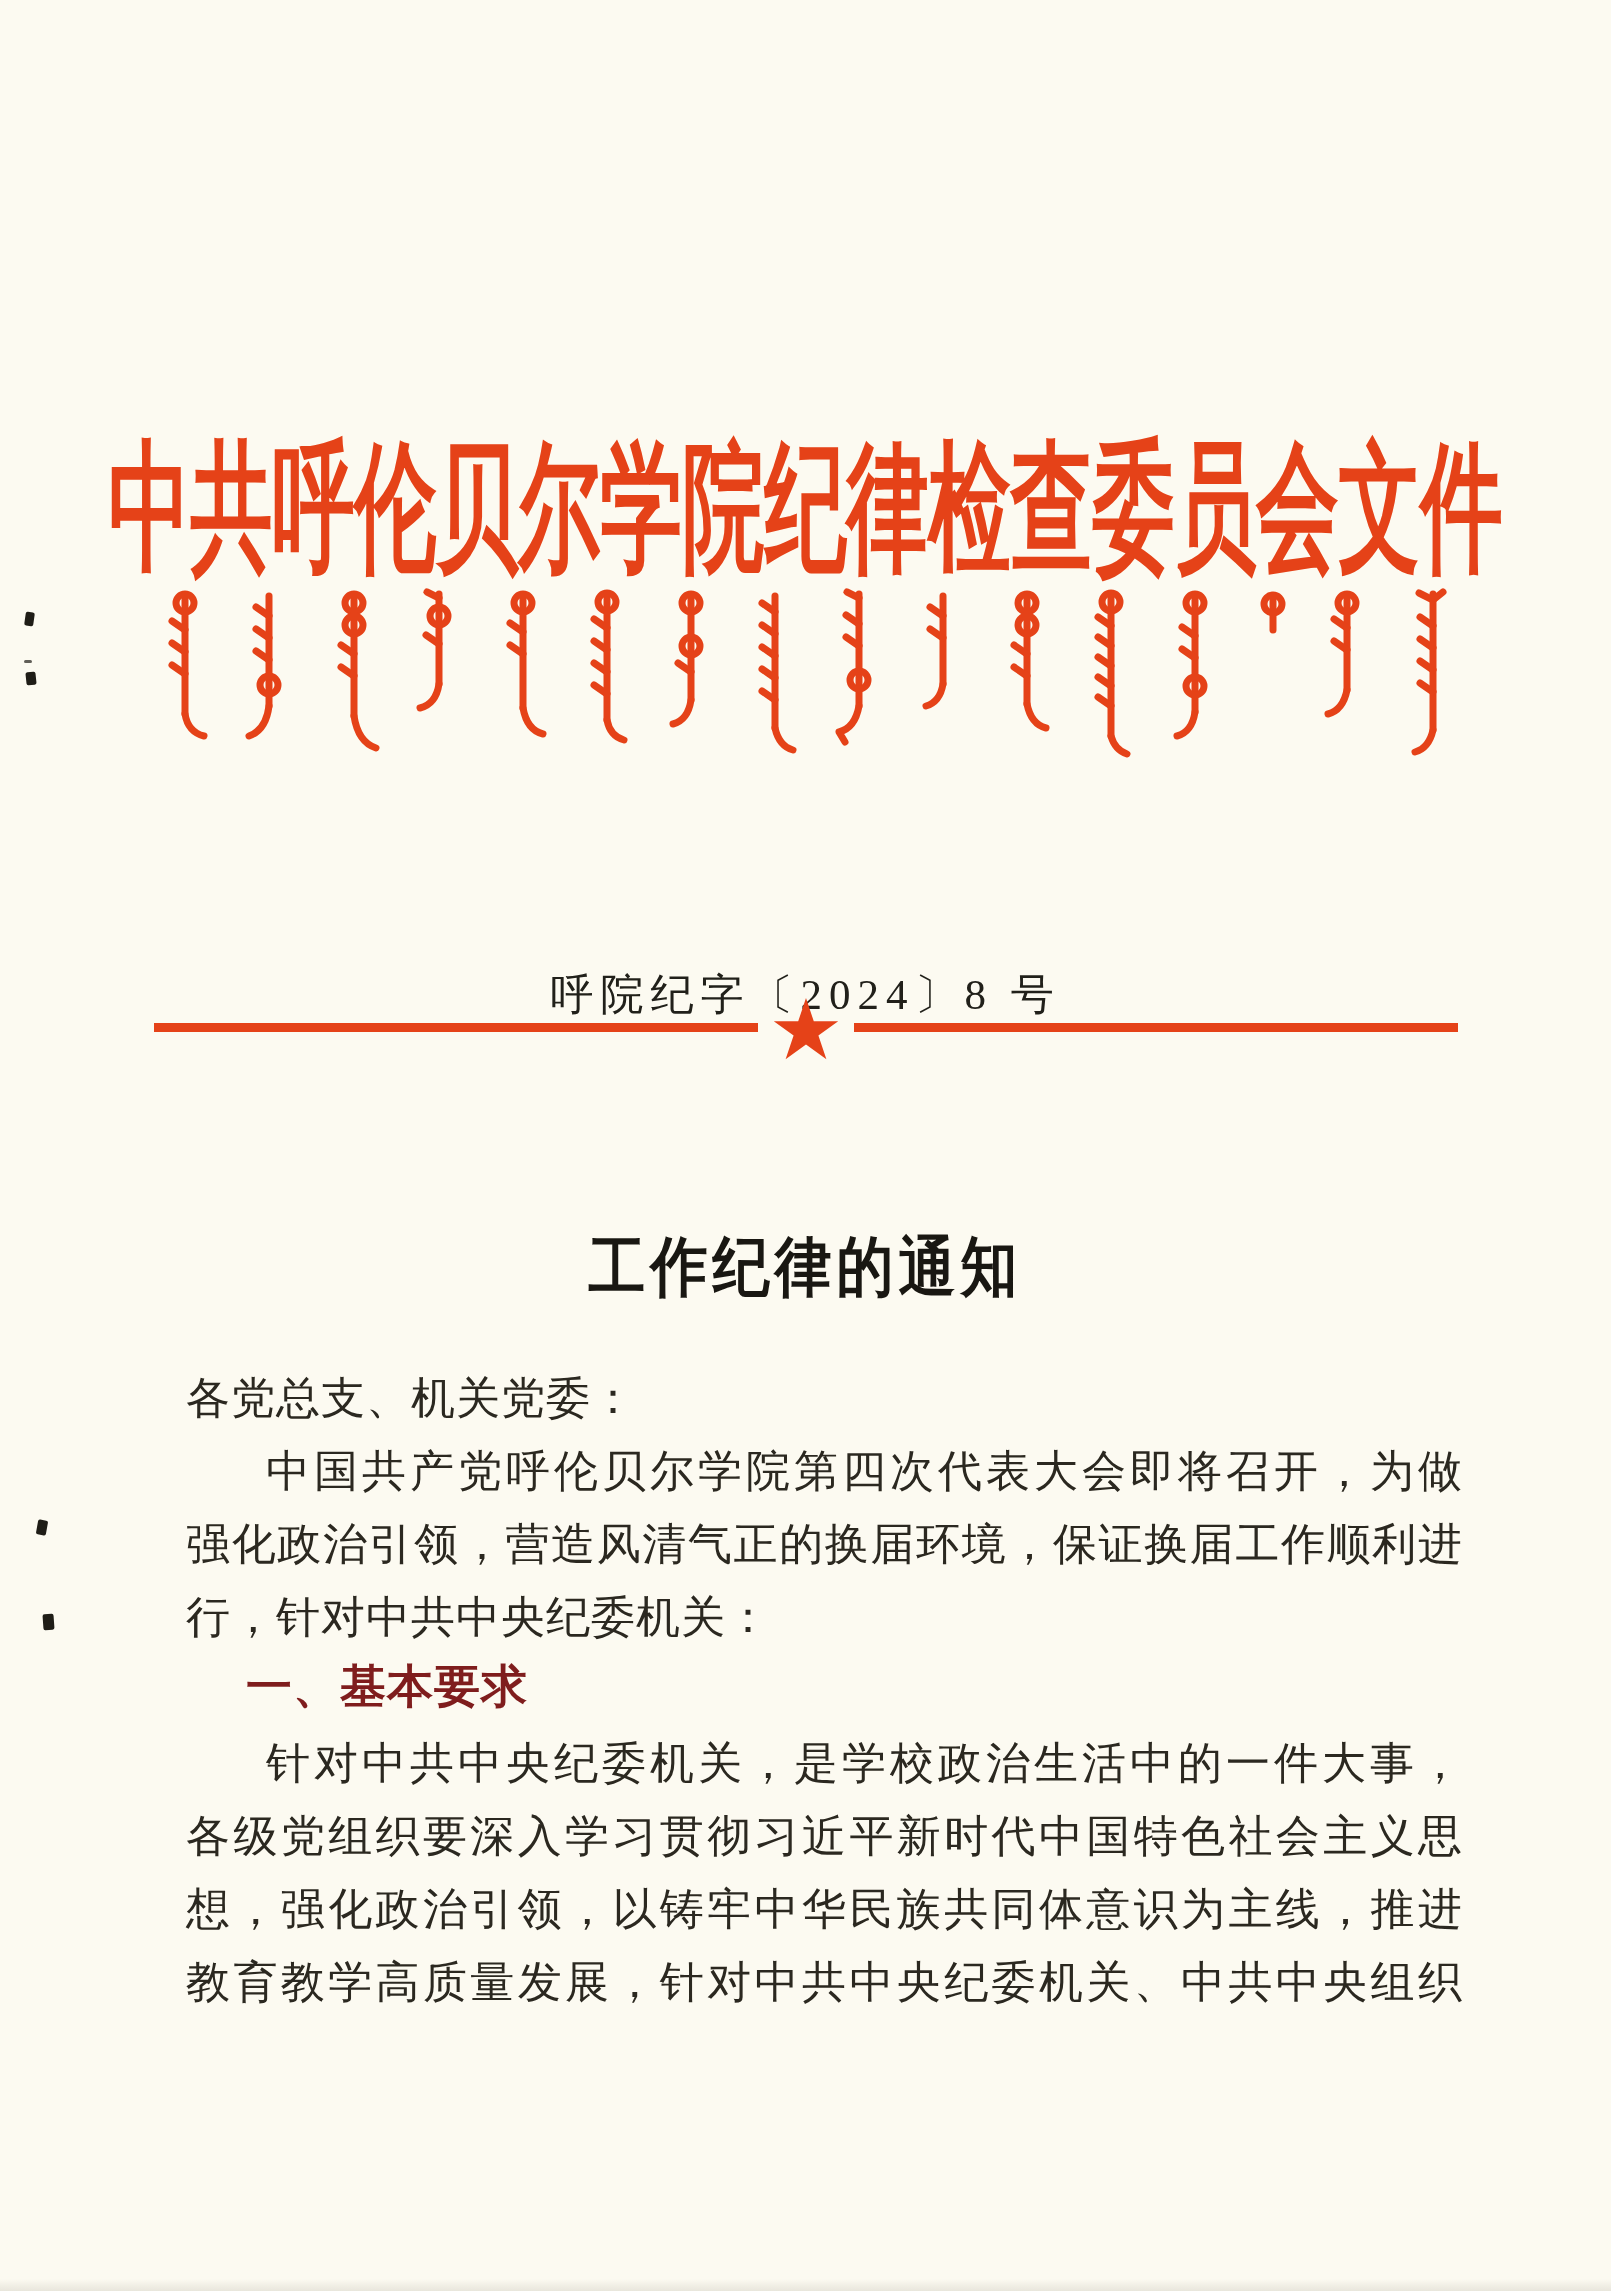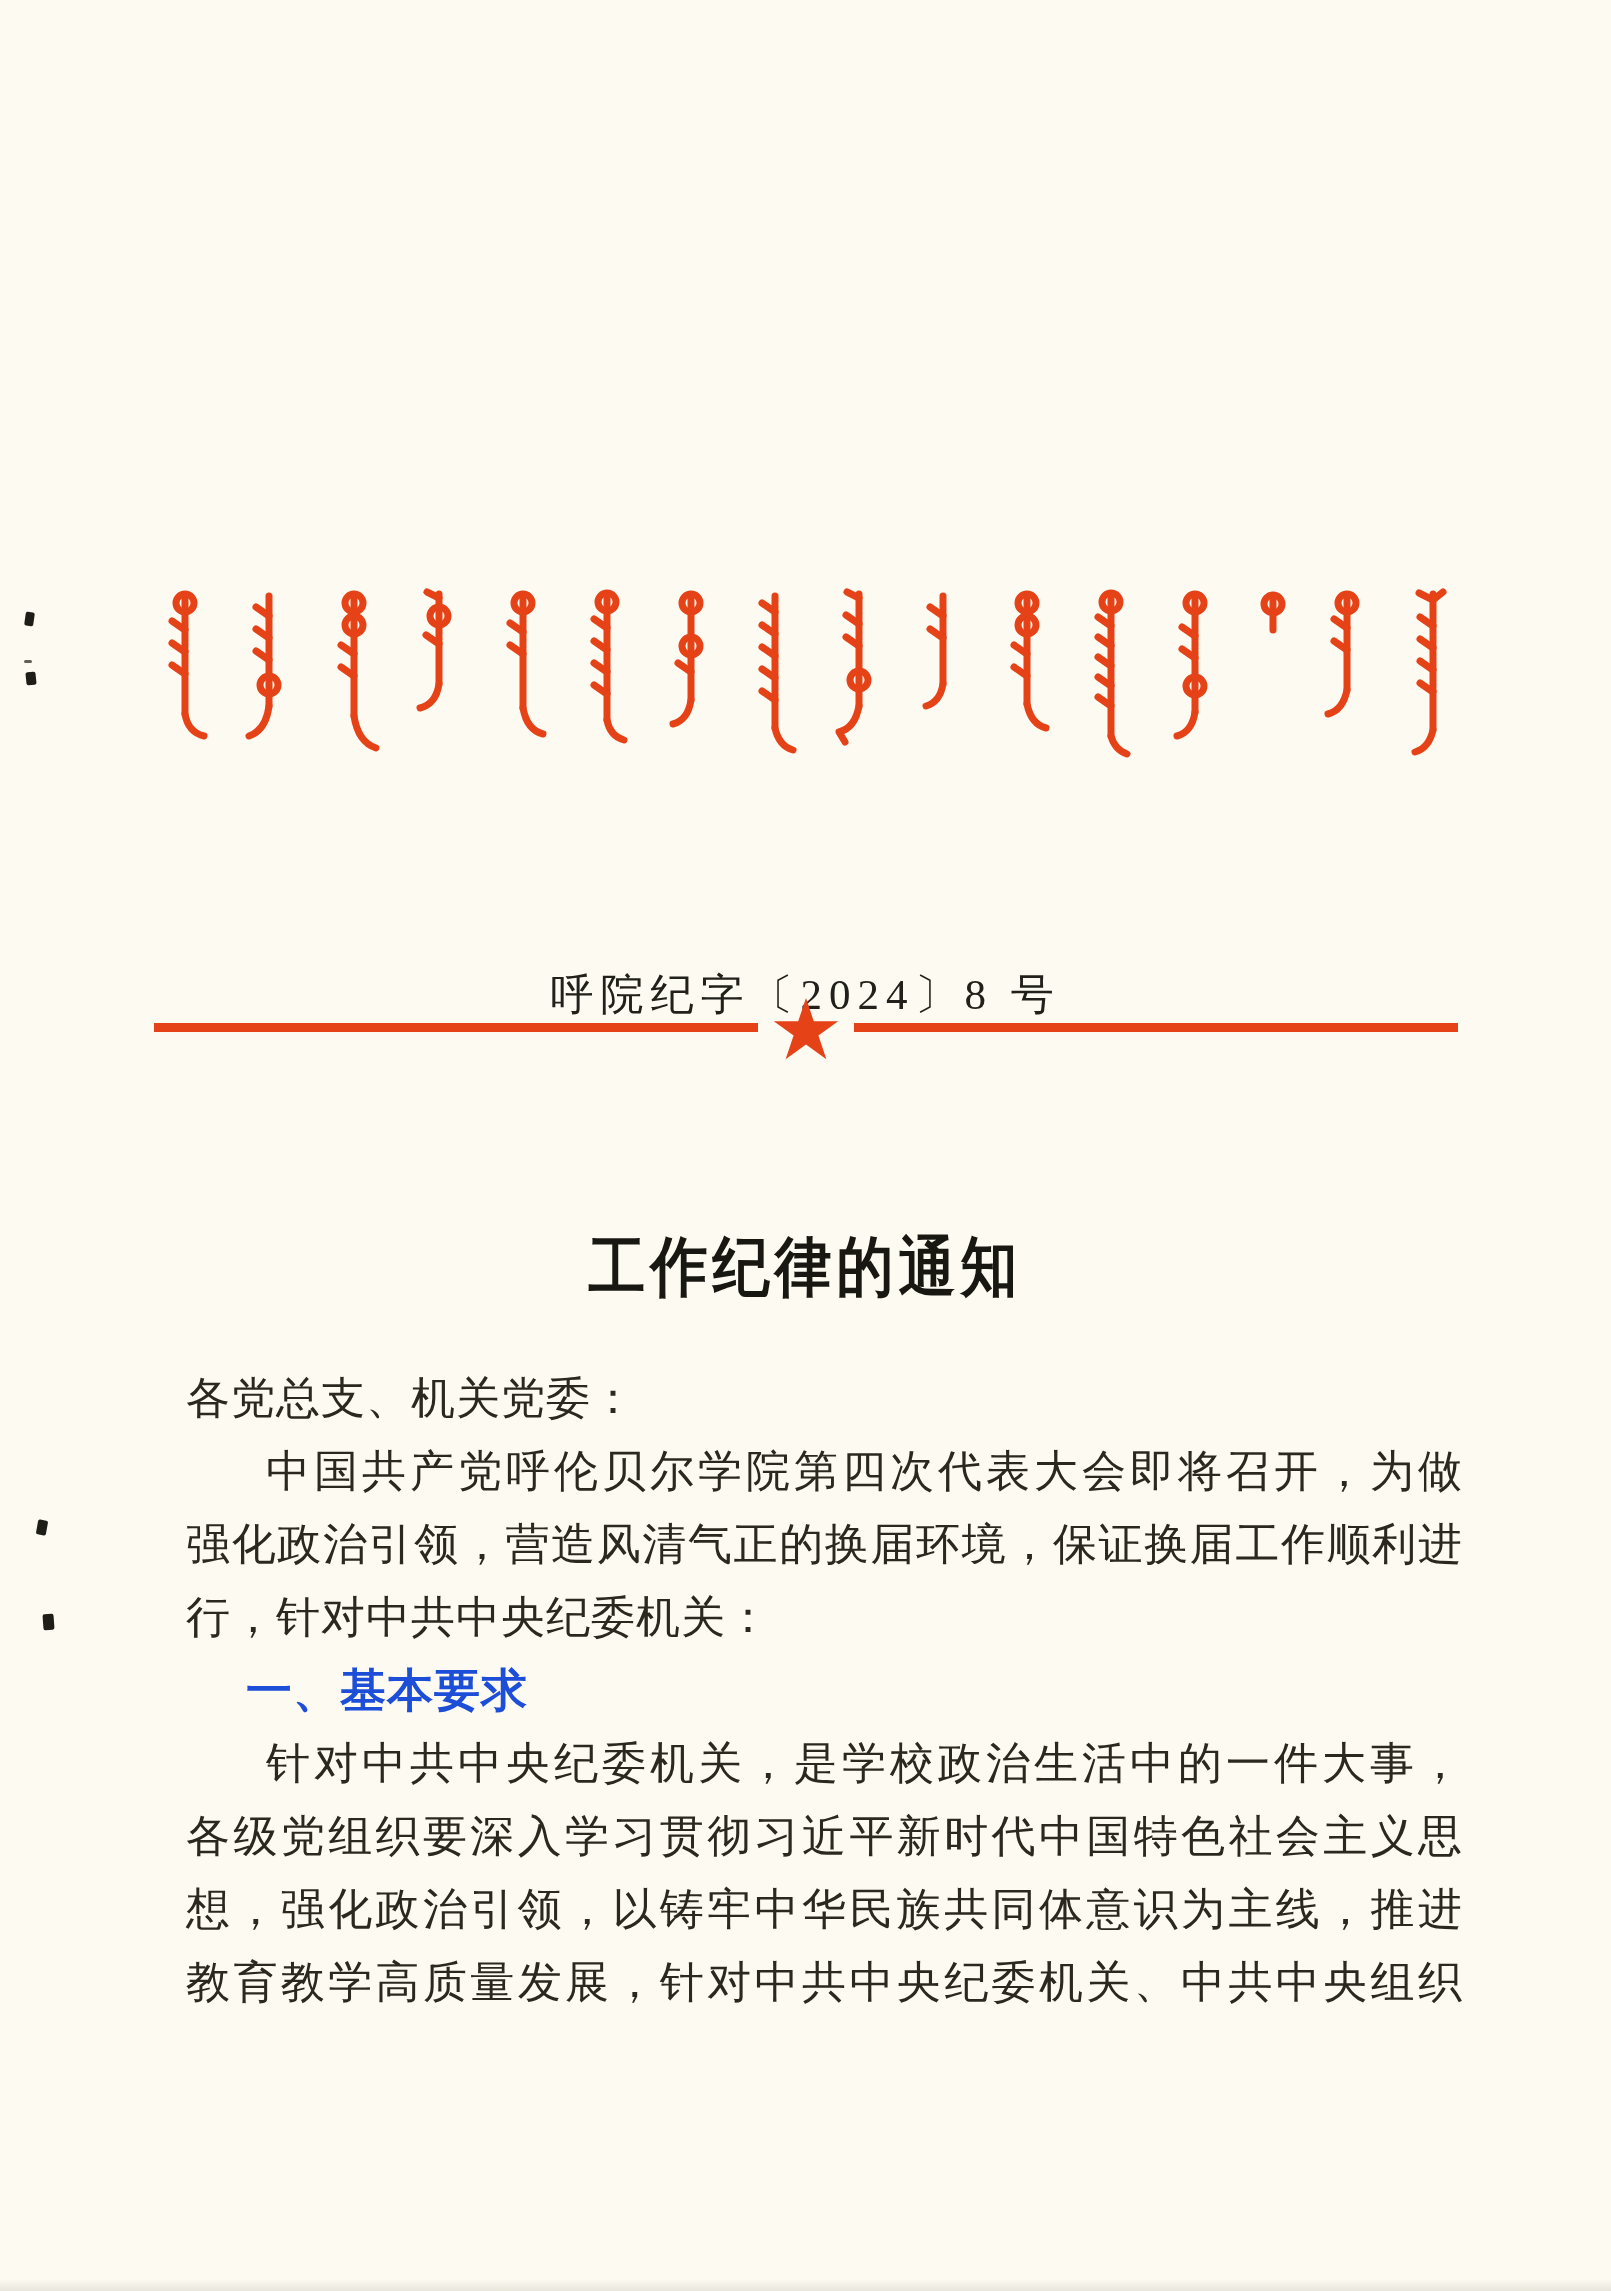--- a/index.html
+++ b/index.html
@@ -123,24 +123,24 @@
   .line.fill {
     white-space: normal;
     text-align: justify;
     text-align-last: justify;
     text-justify: inter-character;
     letter-spacing: 0;
   }
   .line.par-indent  { padding-left: 80px; }
   .line.head-indent { padding-left: 60px; }
   .line.hei {
-    font-family: Liberation Serif, serif;
+    font-family: Liberation Mono, monospace;
     font-weight: bold;
     font-size: 46px;
-    color: #1d4ed8;
+    color: #7f1d1d;
   }
 
   
   .speck {
     position: absolute;
     background: #1f1d17;
     border-radius: 2px;
   }
   .speck.s1 { left: 25px; top: 612px;  width: 9px;  height: 14px; transform: rotate(8deg); }
   .speck.s2 { left: 26px; top: 672px;  width: 10px; height: 13px; transform: rotate(-6deg); }
@@ -153,20 +153,23 @@
     left: 0; bottom: 0;
     width: 100%; height: 12px;
     background: linear-gradient(to bottom, rgba(110,105,90,0), rgba(110,105,90,0.14));
   }
 </style>
 </head>
 <body>
 
 <div class="page">
 
+  <div class="org-title">
+    <span class="stretch">中共呼伦贝尔学院纪律检查委员会文件</span>
+  </div>
 
   <div class="mongol-row">
     <svg viewBox="0 0 1310 170" fill="none" stroke="#e54218" stroke-width="7" stroke-linecap="round" stroke-linejoin="round">
       <g transform="translate(34,0)">
         <circle cx="0" cy="15" r="9"></circle>
           <path d="M0,7 V126"></path>
           <path d="M0,42 l-13,-9 M0,64 l-13,-9 M0,86 l-13,-9"></path>
           <path d="M0,126 q3,18 19,22"></path>
       </g>
       <g transform="translate(118,0)">

